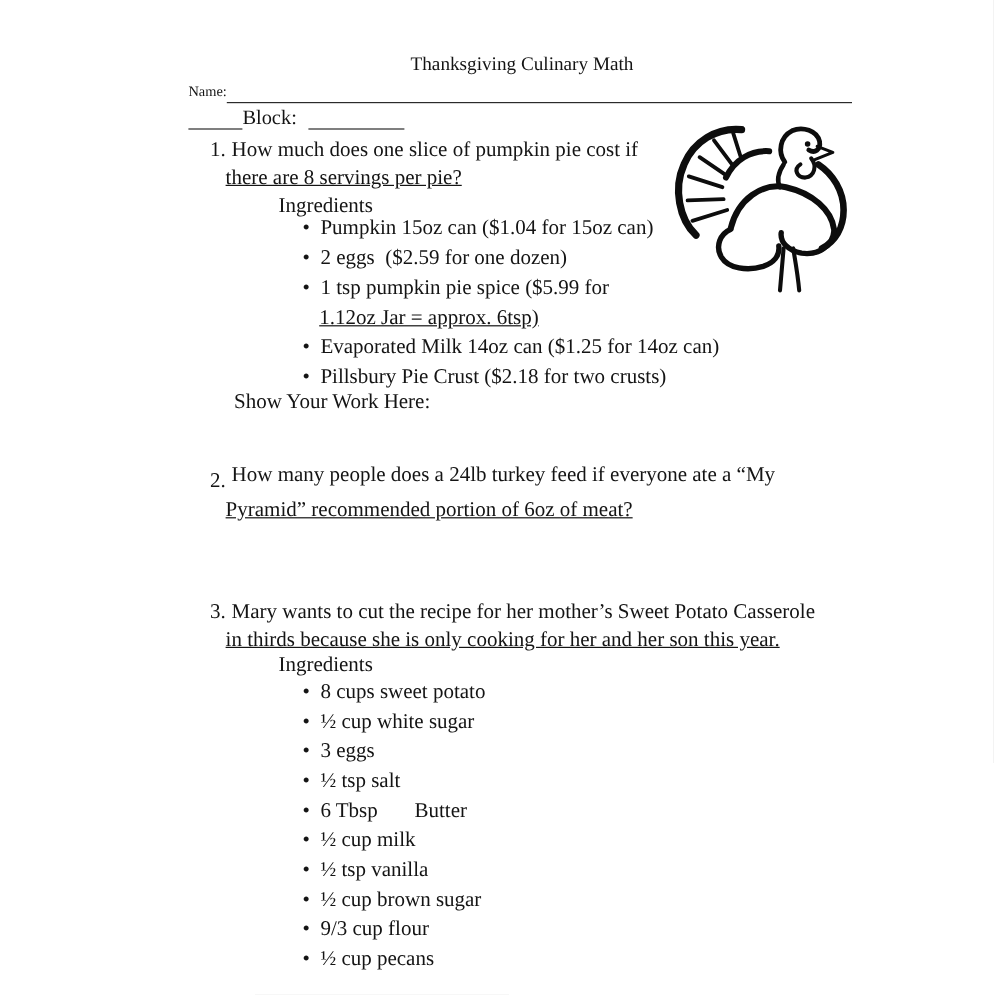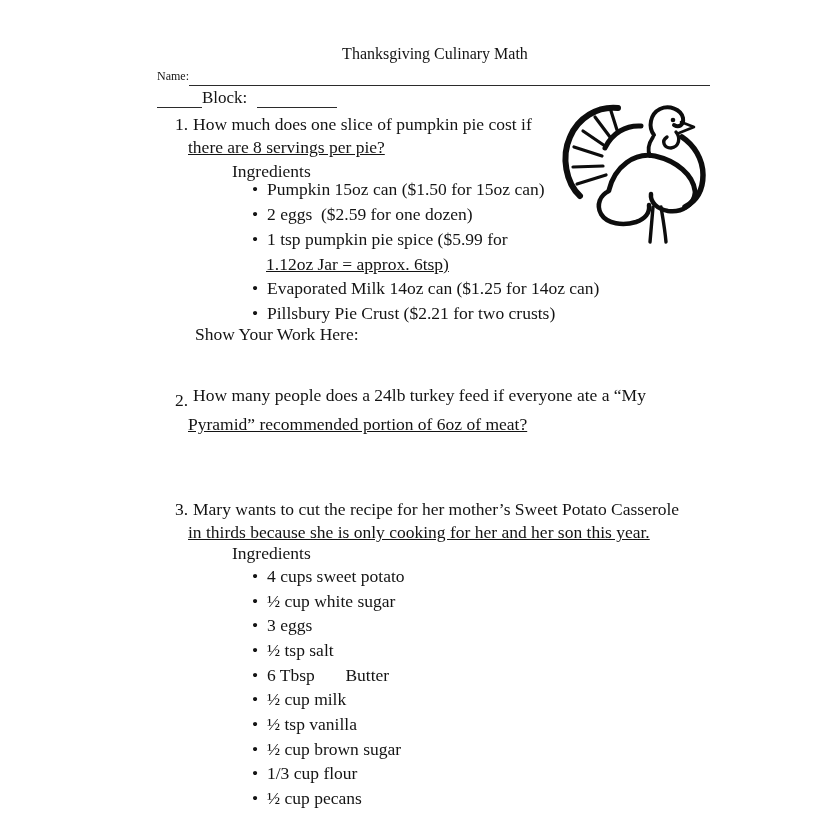--- a/index.html
+++ b/index.html
@@ -46,47 +46,47 @@
     <span class="seg seg1"></span>
     <span class="lbl">Block:</span>
     <span class="seg seg2"></span>
   </div>
 
   <div class="t qnum" style="top:113px">1.</div>
   <div class="t qtext" style="top:113px">How much does one slice of pumpkin pie cost if</div>
   <div class="t qwrap" style="top:136px">there are 8 servings per pie?</div>
   <div class="t ing" style="top:160px">Ingredients</div>
 
-  <div class="t bul" style="top:178px"><span class="dot">•</span><span>Pumpkin 15oz can ($1.50 for 15oz can)</span></div>
+  <div class="t bul" style="top:178px"><span class="dot">•</span><span>Pumpkin 15oz can ($1.04 for 15oz can)</span></div>
   <div class="t bul" style="top:203px"><span class="dot">•</span><span>2 eggs  ($2.59 for one dozen)</span></div>
   <div class="t bul" style="top:228px"><span class="dot">•</span><span>1 tsp pumpkin pie spice ($5.99 for</span></div>
   <div class="t cont" style="top:253px">1.12oz Jar = approx. 6tsp)</div>
   <div class="t bul" style="top:277px"><span class="dot">•</span><span>Evaporated Milk 14oz can ($1.25 for 14oz can)</span></div>
-  <div class="t bul" style="top:302px"><span class="dot">•</span><span>Pillsbury Pie Crust ($2.21 for two crusts)</span></div>
+  <div class="t bul" style="top:302px"><span class="dot">•</span><span>Pillsbury Pie Crust ($2.18 for two crusts)</span></div>
 
   <div class="t" style="left:195px; top:323px">Show Your Work Here:</div>
 
   <div class="t qnum" style="top:389px">2.</div>
   <div class="t qtext" style="top:384px">How many people does a 24lb turkey feed if everyone ate a “My</div>
   <div class="t qwrap" style="top:413px">Pyramid” recommended portion of 6oz of meat?</div>
 
   <div class="t qnum" style="top:498px">3.</div>
   <div class="t qwrap" style="top:521px">in thirds because she is only cooking for her and her son this year.</div>
   <div class="t qtext" style="top:498px">Mary wants to cut the recipe for her mother’s Sweet Potato Casserole</div>
   <div class="t ing" style="top:542px">Ingredients</div>
 
-  <div class="t bul" style="top:565px"><span class="dot">•</span><span>4 cups sweet potato</span></div>
+  <div class="t bul" style="top:565px"><span class="dot">•</span><span>8 cups sweet potato</span></div>
   <div class="t bul" style="top:590px"><span class="dot">•</span><span>½ cup white sugar</span></div>
   <div class="t bul" style="top:614px"><span class="dot">•</span><span>3 eggs</span></div>
   <div class="t bul" style="top:639px"><span class="dot">•</span><span>½ tsp salt</span></div>
   <div class="t bul" style="top:664px"><span class="dot">•</span><span>6 Tbsp       Butter</span></div>
   <div class="t bul" style="top:688px"><span class="dot">•</span><span>½ cup milk</span></div>
   <div class="t bul" style="top:713px"><span class="dot">•</span><span>½ tsp vanilla</span></div>
   <div class="t bul" style="top:738px"><span class="dot">•</span><span>½ cup brown sugar</span></div>
-  <div class="t bul" style="top:762px"><span class="dot">•</span><span>1/3 cup flour</span></div>
+  <div class="t bul" style="top:762px"><span class="dot">•</span><span>9/3 cup flour</span></div>
   <div class="t bul" style="top:787px"><span class="dot">•</span><span>½ cup pecans</span></div>
 
   <svg class="turkey" viewBox="0 0 185 165" aria-hidden="true">
     <g stroke="#0d0d0d" fill="none" stroke-linecap="round" stroke-linejoin="round">
 
       <path d="M 25 101 C 11 88 6 62 15 42 C 23 23 42 11 63 13" stroke-width="6"></path>
 
       <path d="M 51 80 L 22 89" stroke-width="3.2"></path>
       <path d="M 48 71 L 18 72" stroke-width="3.2"></path>
       <path d="M 47 61 L 19 52" stroke-width="3.2"></path>

